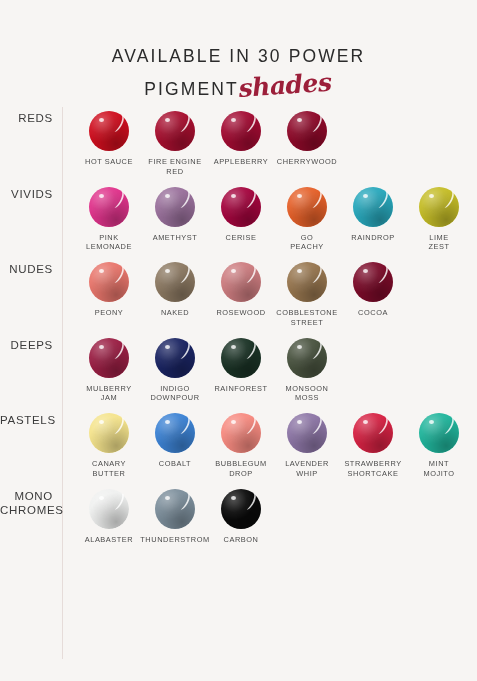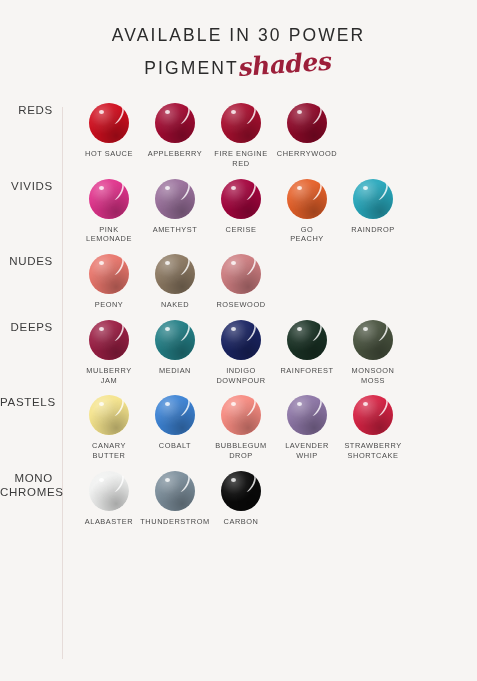--- a/index.html
+++ b/index.html
@@ -10,21 +10,21 @@
     width: 477px;
     height: 681px;
     background: #f7f5f3;
     font-family: "Liberation Sans", sans-serif;
     overflow: hidden;
     position: relative;
   }
 
   
   .heading {
-    padding-top: 23px;
+    padding-top: 44px;
     text-align: center;
     line-height: 1.45;
   }
   .heading-line {
     font-size: 17.5px;
     letter-spacing: 2.1px;
     color: #2b2b2b;
     font-weight: 400;
     white-space: nowrap;
   }
@@ -61,21 +61,21 @@
     left: 62px;
     top: 4px;
     width: 1px;
     height: 552px;
     background: #e6dcd9;
   }
 
   .rows {
     position: absolute;
     left: 0;
-    top: 0;
+    top: 8px;
     right: 0;
   }
   .row {
     position: relative;
     display: flex;
     align-items: flex-start;
   }
   .row-label {
     width: 62px;
     flex: 0 0 62px;
@@ -188,45 +188,45 @@
                   <path d="M12.6 1.2 C13.4 5.2 11.6 10.4 7.6 14.4 C6.3 15.7 4.9 16.6 3.6 17 C6.2 14.4 8.6 11.3 9.9 8.2 C11.2 5.1 11.6 2.6 11.0 0.6 Z" fill="rgba(255,255,255,0.82)"></path>
                 </svg>
               </div>
             </div>
             <div class="swatch-label">
               <span>HOT SAUCE</span>
             </div>
           </div>
           <div class="swatch">
             <div class="dot-wrap">
-              <div class="dot" style="background: rgb(163, 12, 51);"></div>
-              <div class="hl-dot"></div>
-              <div class="hl-arc">
-                <svg width="14" height="17" viewBox="0 0 14 17">
-                  <path d="M12.6 1.2 C13.4 5.2 11.6 10.4 7.6 14.4 C6.3 15.7 4.9 16.6 3.6 17 C6.2 14.4 8.6 11.3 9.9 8.2 C11.2 5.1 11.6 2.6 11.0 0.6 Z" fill="rgba(255,255,255,0.82)"></path>
-                </svg>
-              </div>
-            </div>
-            <div class="swatch-label">
-              <span>APPLEBERRY</span>
-            </div>
-          </div>
-          <div class="swatch">
-            <div class="dot-wrap">
               <div class="dot" style="background: rgb(168, 16, 48);"></div>
               <div class="hl-dot"></div>
               <div class="hl-arc">
                 <svg width="14" height="17" viewBox="0 0 14 17">
                   <path d="M12.6 1.2 C13.4 5.2 11.6 10.4 7.6 14.4 C6.3 15.7 4.9 16.6 3.6 17 C6.2 14.4 8.6 11.3 9.9 8.2 C11.2 5.1 11.6 2.6 11.0 0.6 Z" fill="rgba(255,255,255,0.82)"></path>
                 </svg>
               </div>
             </div>
             <div class="swatch-label">
               <span>FIRE ENGINE</span>
               <span>RED</span>
+            </div>
+          </div>
+          <div class="swatch">
+            <div class="dot-wrap">
+              <div class="dot" style="background: rgb(163, 12, 51);"></div>
+              <div class="hl-dot"></div>
+              <div class="hl-arc">
+                <svg width="14" height="17" viewBox="0 0 14 17">
+                  <path d="M12.6 1.2 C13.4 5.2 11.6 10.4 7.6 14.4 C6.3 15.7 4.9 16.6 3.6 17 C6.2 14.4 8.6 11.3 9.9 8.2 C11.2 5.1 11.6 2.6 11.0 0.6 Z" fill="rgba(255,255,255,0.82)"></path>
+                </svg>
+              </div>
+            </div>
+            <div class="swatch-label">
+              <span>APPLEBERRY</span>
             </div>
           </div>
           <div class="swatch">
             <div class="dot-wrap">
               <div class="dot" style="background: rgb(143, 10, 42);"></div>
               <div class="hl-dot"></div>
               <div class="hl-arc">
                 <svg width="14" height="17" viewBox="0 0 14 17">
                   <path d="M12.6 1.2 C13.4 5.2 11.6 10.4 7.6 14.4 C6.3 15.7 4.9 16.6 3.6 17 C6.2 14.4 8.6 11.3 9.9 8.2 C11.2 5.1 11.6 2.6 11.0 0.6 Z" fill="rgba(255,255,255,0.82)"></path>
                 </svg>
@@ -308,20 +308,35 @@
               <div class="hl-arc">
                 <svg width="14" height="17" viewBox="0 0 14 17">
                   <path d="M12.6 1.2 C13.4 5.2 11.6 10.4 7.6 14.4 C6.3 15.7 4.9 16.6 3.6 17 C6.2 14.4 8.6 11.3 9.9 8.2 C11.2 5.1 11.6 2.6 11.0 0.6 Z" fill="rgba(255,255,255,0.82)"></path>
                 </svg>
               </div>
             </div>
             <div class="swatch-label">
               <span>RAINDROP</span>
             </div>
           </div>
+          <div class="swatch">
+            <div class="dot-wrap">
+              <div class="dot" style="background: rgb(197, 189, 40);"></div>
+              <div class="hl-dot"></div>
+              <div class="hl-arc">
+                <svg width="14" height="17" viewBox="0 0 14 17">
+                  <path d="M12.6 1.2 C13.4 5.2 11.6 10.4 7.6 14.4 C6.3 15.7 4.9 16.6 3.6 17 C6.2 14.4 8.6 11.3 9.9 8.2 C11.2 5.1 11.6 2.6 11.0 0.6 Z" fill="rgba(255,255,255,0.82)"></path>
+                </svg>
+              </div>
+            </div>
+            <div class="swatch-label">
+              <span>LIME</span>
+              <span>ZEST</span>
+            </div>
+          </div>
         </div>
       </div>
       <div class="row">
         <div class="row-label">
           <span>NUDES</span>
         </div>
         <div class="swatches">
           <div class="swatch">
             <div class="dot-wrap">
               <div class="dot" style="background: rgb(232, 118, 108);"></div>
@@ -357,20 +372,49 @@
               <div class="hl-arc">
                 <svg width="14" height="17" viewBox="0 0 14 17">
                   <path d="M12.6 1.2 C13.4 5.2 11.6 10.4 7.6 14.4 C6.3 15.7 4.9 16.6 3.6 17 C6.2 14.4 8.6 11.3 9.9 8.2 C11.2 5.1 11.6 2.6 11.0 0.6 Z" fill="rgba(255,255,255,0.82)"></path>
                 </svg>
               </div>
             </div>
             <div class="swatch-label">
               <span>ROSEWOOD</span>
             </div>
           </div>
+          <div class="swatch">
+            <div class="dot-wrap">
+              <div class="dot" style="background: rgb(151, 118, 79);"></div>
+              <div class="hl-dot"></div>
+              <div class="hl-arc">
+                <svg width="14" height="17" viewBox="0 0 14 17">
+                  <path d="M12.6 1.2 C13.4 5.2 11.6 10.4 7.6 14.4 C6.3 15.7 4.9 16.6 3.6 17 C6.2 14.4 8.6 11.3 9.9 8.2 C11.2 5.1 11.6 2.6 11.0 0.6 Z" fill="rgba(255,255,255,0.82)"></path>
+                </svg>
+              </div>
+            </div>
+            <div class="swatch-label">
+              <span>COBBLESTONE</span>
+              <span>STREET</span>
+            </div>
+          </div>
+          <div class="swatch">
+            <div class="dot-wrap">
+              <div class="dot" style="background: rgb(124, 12, 42);"></div>
+              <div class="hl-dot"></div>
+              <div class="hl-arc">
+                <svg width="14" height="17" viewBox="0 0 14 17">
+                  <path d="M12.6 1.2 C13.4 5.2 11.6 10.4 7.6 14.4 C6.3 15.7 4.9 16.6 3.6 17 C6.2 14.4 8.6 11.3 9.9 8.2 C11.2 5.1 11.6 2.6 11.0 0.6 Z" fill="rgba(255,255,255,0.82)"></path>
+                </svg>
+              </div>
+            </div>
+            <div class="swatch-label">
+              <span>COCOA</span>
+            </div>
+          </div>
         </div>
       </div>
       <div class="row">
         <div class="row-label">
           <span>DEEPS</span>
         </div>
         <div class="swatches">
           <div class="swatch">
             <div class="dot-wrap">
               <div class="dot" style="background: rgb(155, 32, 69);"></div>
@@ -381,34 +425,20 @@
                 </svg>
               </div>
             </div>
             <div class="swatch-label">
               <span>MULBERRY</span>
               <span>JAM</span>
             </div>
           </div>
           <div class="swatch">
             <div class="dot-wrap">
-              <div class="dot" style="background: rgb(36, 127, 134);"></div>
-              <div class="hl-dot"></div>
-              <div class="hl-arc">
-                <svg width="14" height="17" viewBox="0 0 14 17">
-                  <path d="M12.6 1.2 C13.4 5.2 11.6 10.4 7.6 14.4 C6.3 15.7 4.9 16.6 3.6 17 C6.2 14.4 8.6 11.3 9.9 8.2 C11.2 5.1 11.6 2.6 11.0 0.6 Z" fill="rgba(255,255,255,0.82)"></path>
-                </svg>
-              </div>
-            </div>
-            <div class="swatch-label">
-              <span>MEDIAN</span>
-            </div>
-          </div>
-          <div class="swatch">
-            <div class="dot-wrap">
               <div class="dot" style="background: rgb(27, 37, 99);"></div>
               <div class="hl-dot"></div>
               <div class="hl-arc">
                 <svg width="14" height="17" viewBox="0 0 14 17">
                   <path d="M12.6 1.2 C13.4 5.2 11.6 10.4 7.6 14.4 C6.3 15.7 4.9 16.6 3.6 17 C6.2 14.4 8.6 11.3 9.9 8.2 C11.2 5.1 11.6 2.6 11.0 0.6 Z" fill="rgba(255,255,255,0.82)"></path>
                 </svg>
               </div>
             </div>
             <div class="swatch-label">
               <span>INDIGO</span>
@@ -516,20 +546,35 @@
               <div class="hl-dot"></div>
               <div class="hl-arc">
                 <svg width="14" height="17" viewBox="0 0 14 17">
                   <path d="M12.6 1.2 C13.4 5.2 11.6 10.4 7.6 14.4 C6.3 15.7 4.9 16.6 3.6 17 C6.2 14.4 8.6 11.3 9.9 8.2 C11.2 5.1 11.6 2.6 11.0 0.6 Z" fill="rgba(255,255,255,0.82)"></path>
                 </svg>
               </div>
             </div>
             <div class="swatch-label">
               <span>STRAWBERRY</span>
               <span>SHORTCAKE</span>
+            </div>
+          </div>
+          <div class="swatch">
+            <div class="dot-wrap">
+              <div class="dot" style="background: rgb(33, 181, 156);"></div>
+              <div class="hl-dot"></div>
+              <div class="hl-arc">
+                <svg width="14" height="17" viewBox="0 0 14 17">
+                  <path d="M12.6 1.2 C13.4 5.2 11.6 10.4 7.6 14.4 C6.3 15.7 4.9 16.6 3.6 17 C6.2 14.4 8.6 11.3 9.9 8.2 C11.2 5.1 11.6 2.6 11.0 0.6 Z" fill="rgba(255,255,255,0.82)"></path>
+                </svg>
+              </div>
+            </div>
+            <div class="swatch-label">
+              <span>MINT</span>
+              <span>MOJITO</span>
             </div>
           </div>
         </div>
       </div>
       <div class="row">
         <div class="row-label">
           <span>MONO</span>
           <span>CHROMES</span>
         </div>
         <div class="swatches">

